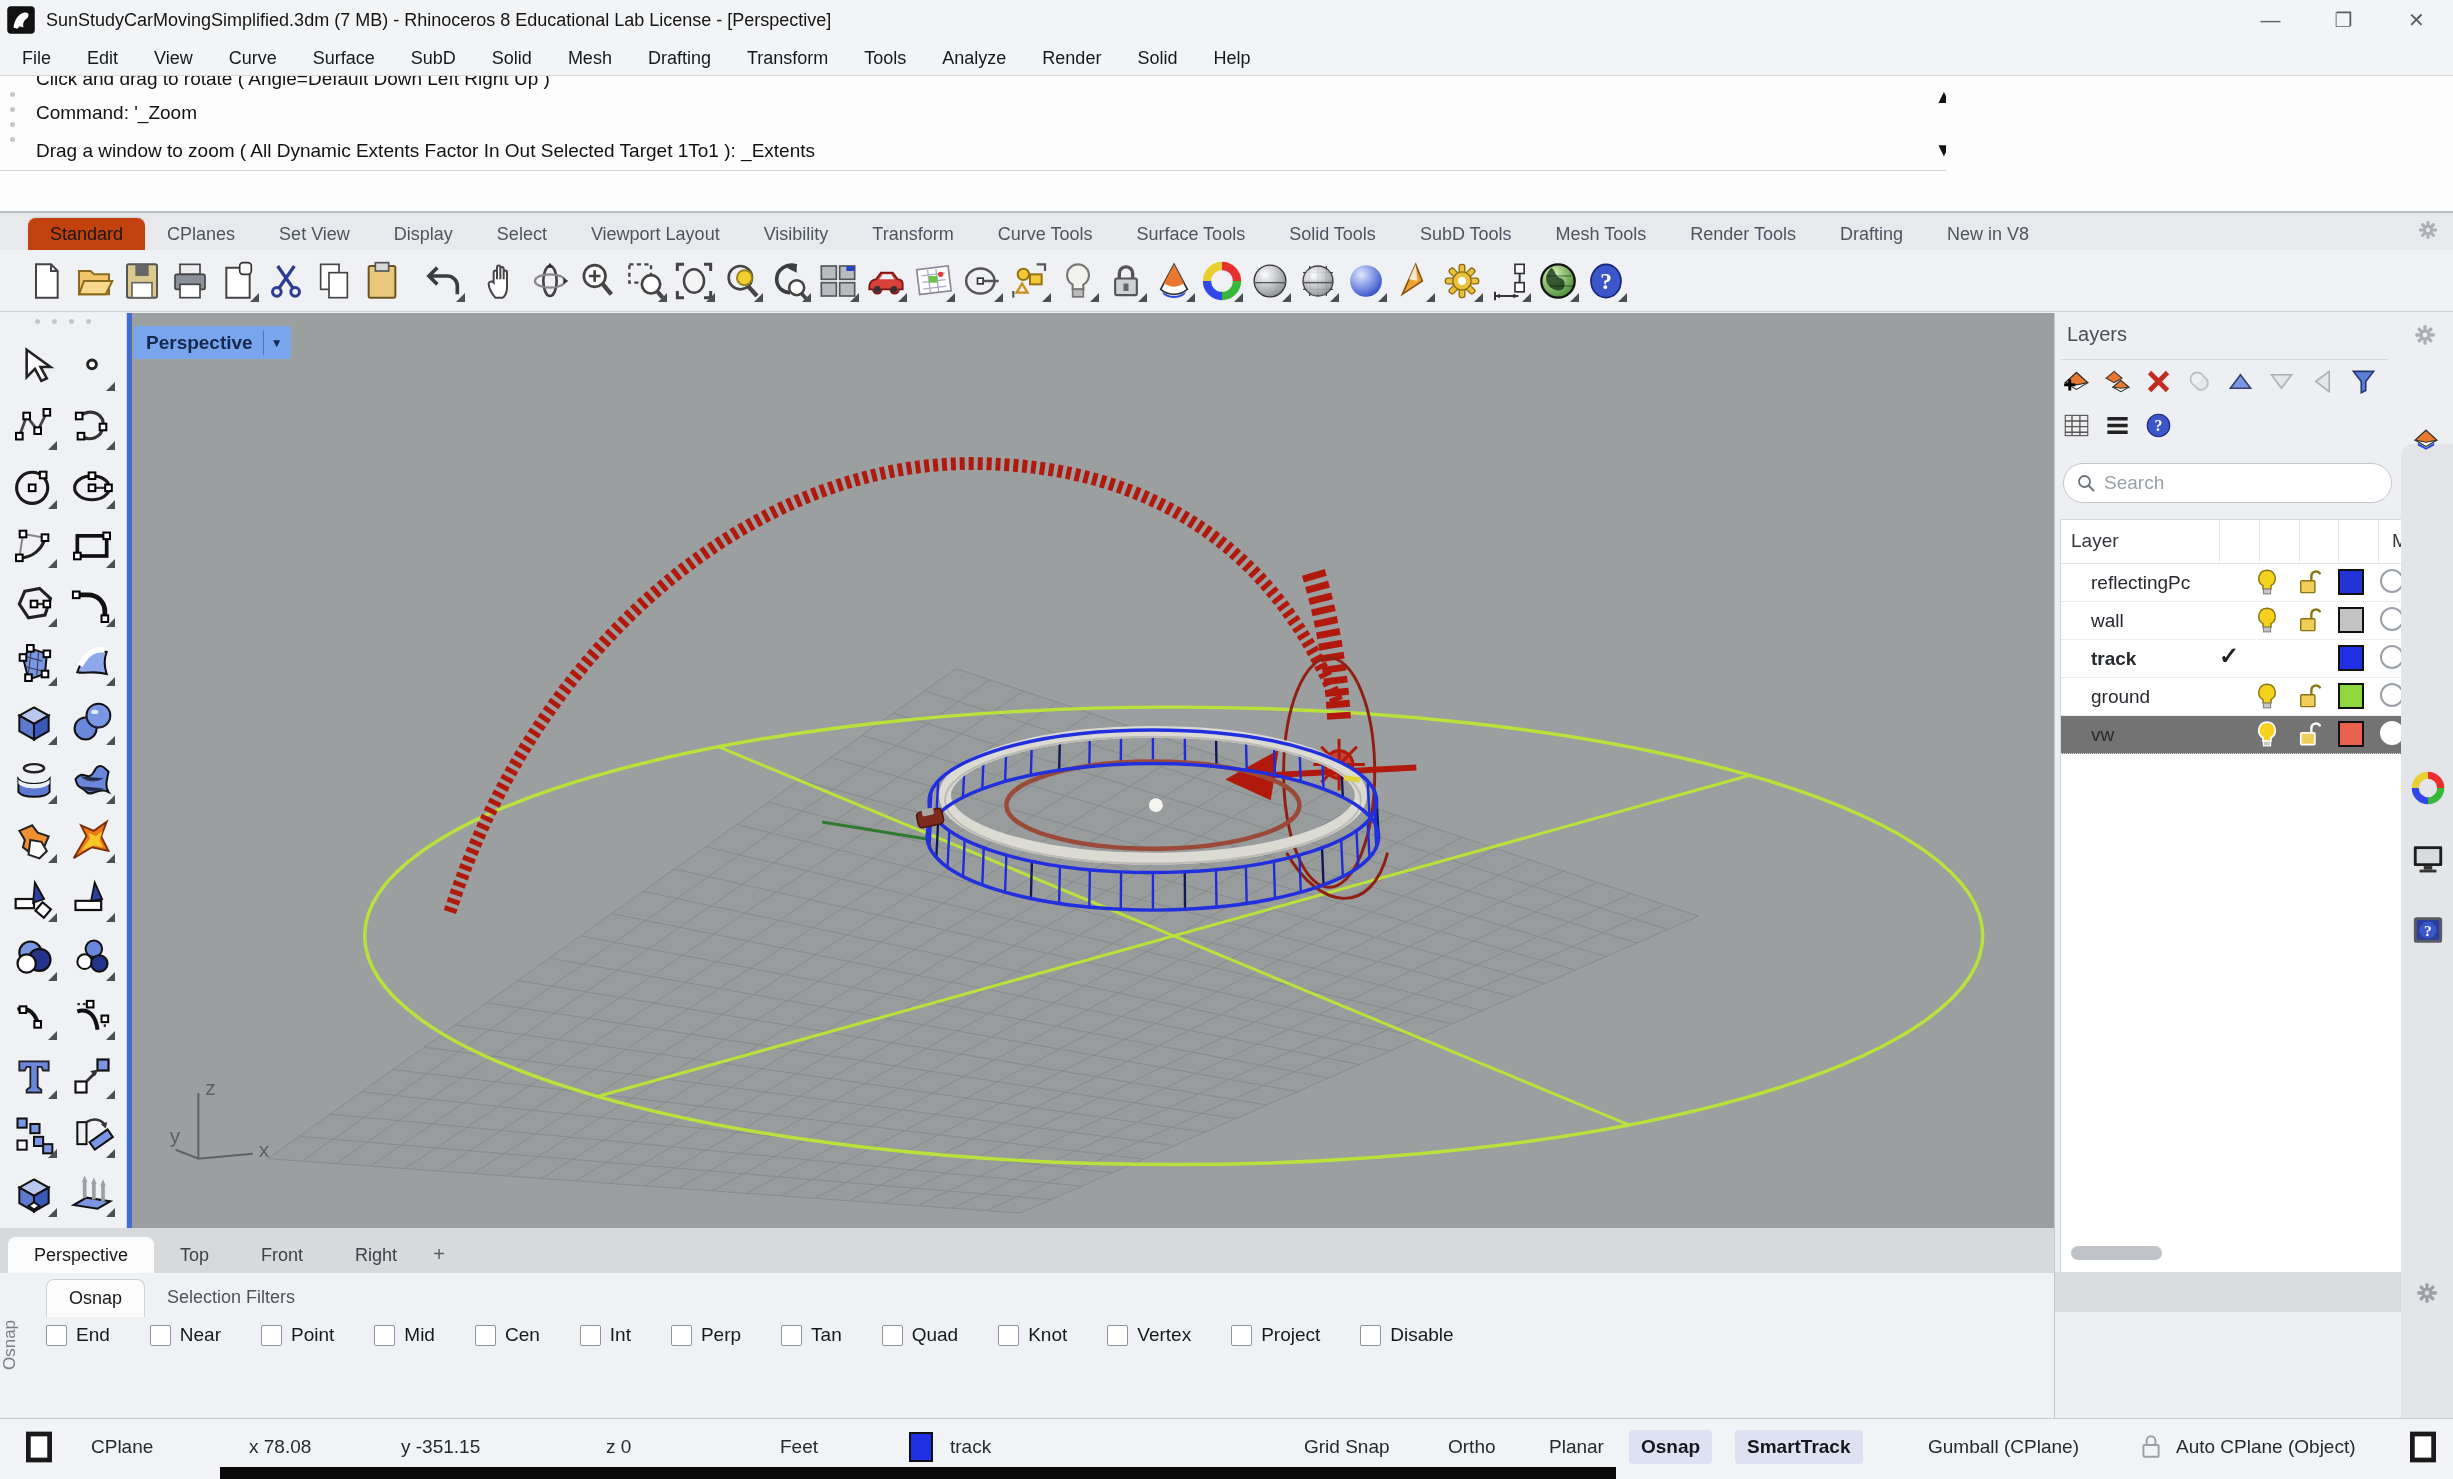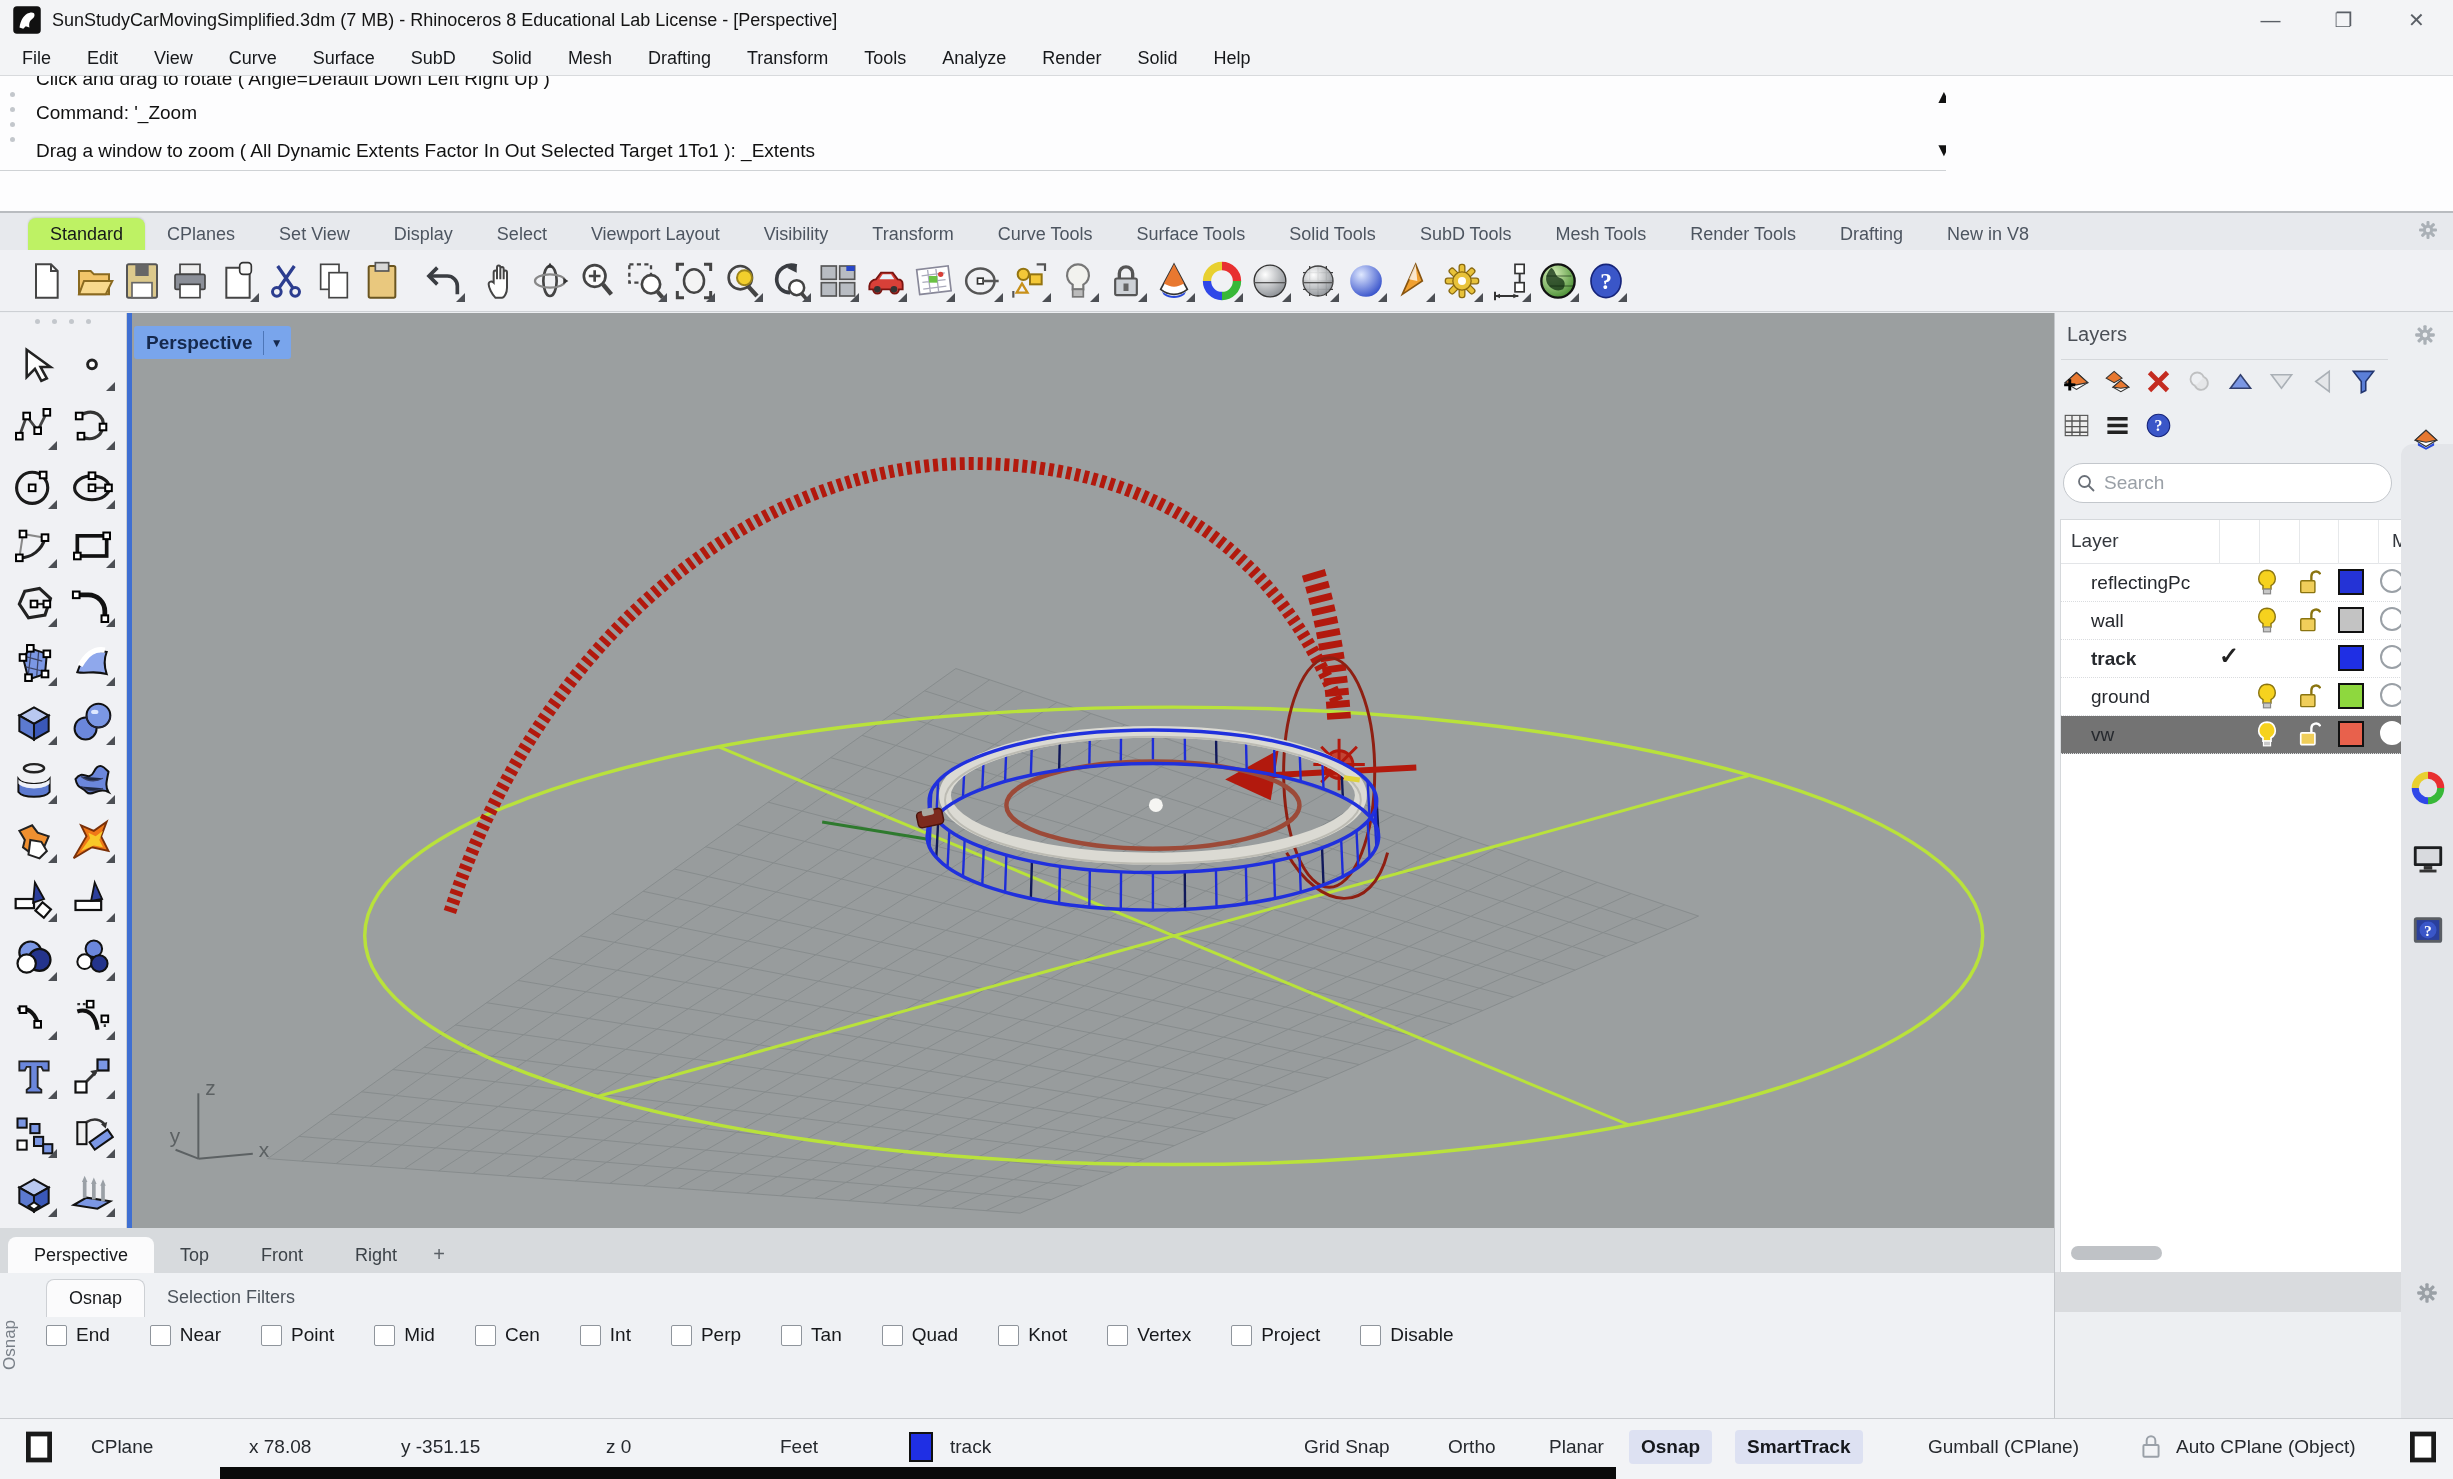--- a/index.html
+++ b/index.html
@@ -1,38 +1,38 @@
 <!DOCTYPE html>
 <html><head>
 <meta charset="utf-8">
 <style>
 *{box-sizing:border-box;margin:0;padding:0}
 html,body{width:2453px;height:1479px;font-family:"Liberation Sans",sans-serif;color:#1c1e21;background:#eceef1}
 #app{position:relative;width:2453px;height:1479px;overflow:hidden;background:#eceef1}
 
-#titlebar{position:absolute;left:0;top:0;width:2453px;height:40px;background:#f3f4f6;display:flex;align-items:center;padding-left:12px}
+#titlebar{position:absolute;left:0;top:0;width:2453px;height:40px;background:#f3f4f6;display:flex;align-items:center;padding-left:6px}
 #titlebar .title{font-size:18px;color:#141414;margin-left:10px}
 #winbtns{position:absolute;right:0;top:0;height:40px;display:flex}
 #winbtns .wb{width:73px;height:40px;display:flex;align-items:center;justify-content:center;color:#5a5f66;font-size:20px}
 #menubar{position:absolute;left:0;top:40px;width:2453px;height:36px;background:#f3f4f6;display:flex;align-items:center;gap:36px;padding-left:22px;font-size:18px;color:#16181b}
 
 #cmdarea{position:absolute;left:0;top:75px;width:2453px;height:138px;background:#fdfdfe;border-top:1px solid #d8dadd;border-bottom:2px solid #b9bcc0}
 #cmdhist{position:absolute;left:0;top:0;width:1946px;height:95px;overflow:hidden;border-bottom:1px solid #cfd2d5}
 #cmdhist .clip{height:18px;overflow:hidden}
 #cmdhist .clip span{display:block;margin-top:-16px}
 #cmdhist div{padding-left:36px;font-size:19px;line-height:38px;color:#111}
 #cmdprompt{position:absolute;left:0;top:96px;width:2453px;height:40px;background:#fff;font-size:19px;font-weight:700;line-height:40px;padding-left:36px}
 #cmdscroll{position:absolute;right:2px;top:2px;width:16px;height:91px;display:flex;flex-direction:column;justify-content:space-between;align-items:center;color:#9aa0a6;font-size:10px}
 .gripv{position:absolute;left:10px;top:16px;display:flex;flex-direction:column;gap:10px}
 .gripv i,.griph i{width:5px;height:5px;border-radius:50%;background:#c3c7cc;display:block}
 .griph{display:flex;gap:12px;justify-content:center;padding-top:6px}
 
 #tabbar{position:absolute;left:0;top:213px;width:2453px;height:38px;background:#e7e9ed;display:flex;align-items:flex-end;padding-left:28px;font-size:18px;color:#4d5560}
 #tabbar .tab{padding:6px 22px;cursor:default}
-#tabbar .tab.active{background:#bef264;border-radius:8px 8px 0 0;color:#15171a;box-shadow:0 -1px 2px rgba(0,0,0,.12)}
+#tabbar .tab.active{background:#c2410c;border-radius:8px 8px 0 0;color:#15171a;box-shadow:0 -1px 2px rgba(0,0,0,.12)}
 #tabbar .gear{position:absolute;right:12px;top:6px}
 #toolbar{position:absolute;left:0;top:250px;width:2453px;height:62px;background:#f0f1f4;border-bottom:1px solid #cdd0d4;display:flex;align-items:center;gap:8px;padding-left:26px}
 .ti{width:40px;height:40px;position:relative;flex:none}
 .ti svg{width:100%;height:100%}
 .fly::after{content:"";position:absolute;right:-1px;bottom:-1px;border-style:solid;border-width:0 0 9px 9px;border-color:transparent transparent #4c4f54 transparent}
 
 #sidebar{position:absolute;left:0;top:313px;width:127px;height:915px;background:#f0f1f4;border-right:1px solid #cdd0d4}
 #sidegrid{display:grid;grid-template-columns:44px 44px;column-gap:14px;row-gap:15px;justify-content:center;padding-top:22px}
 .si{width:44px;height:44px;position:relative}
 .si svg{width:100%;height:100%}

